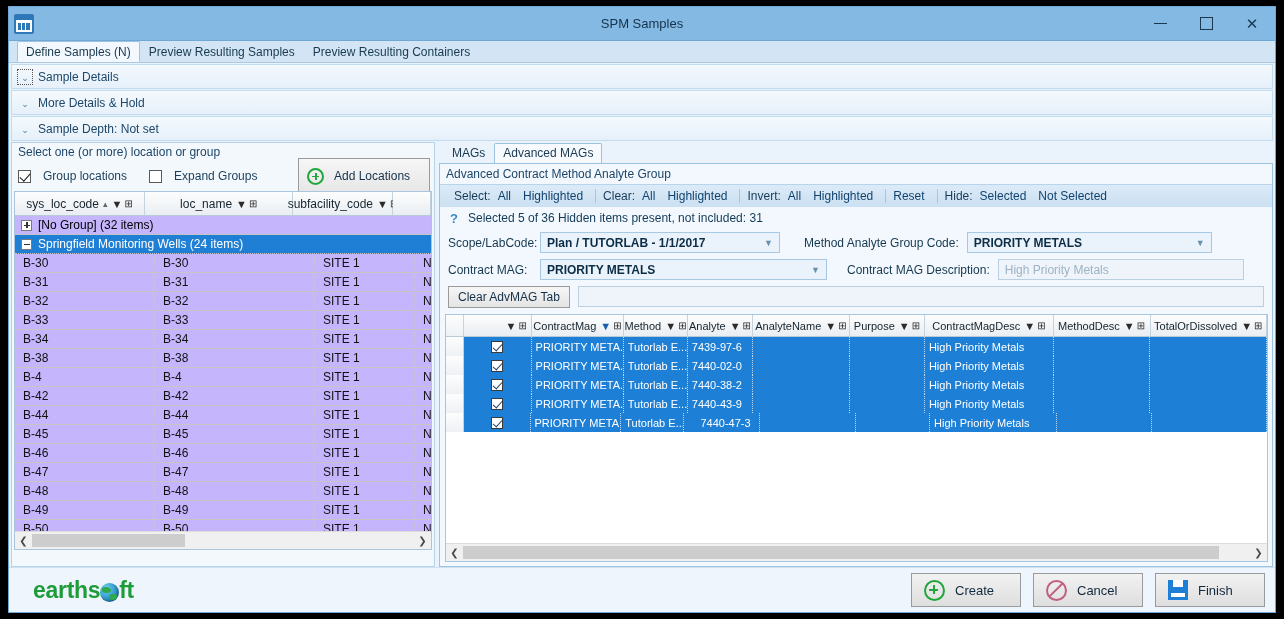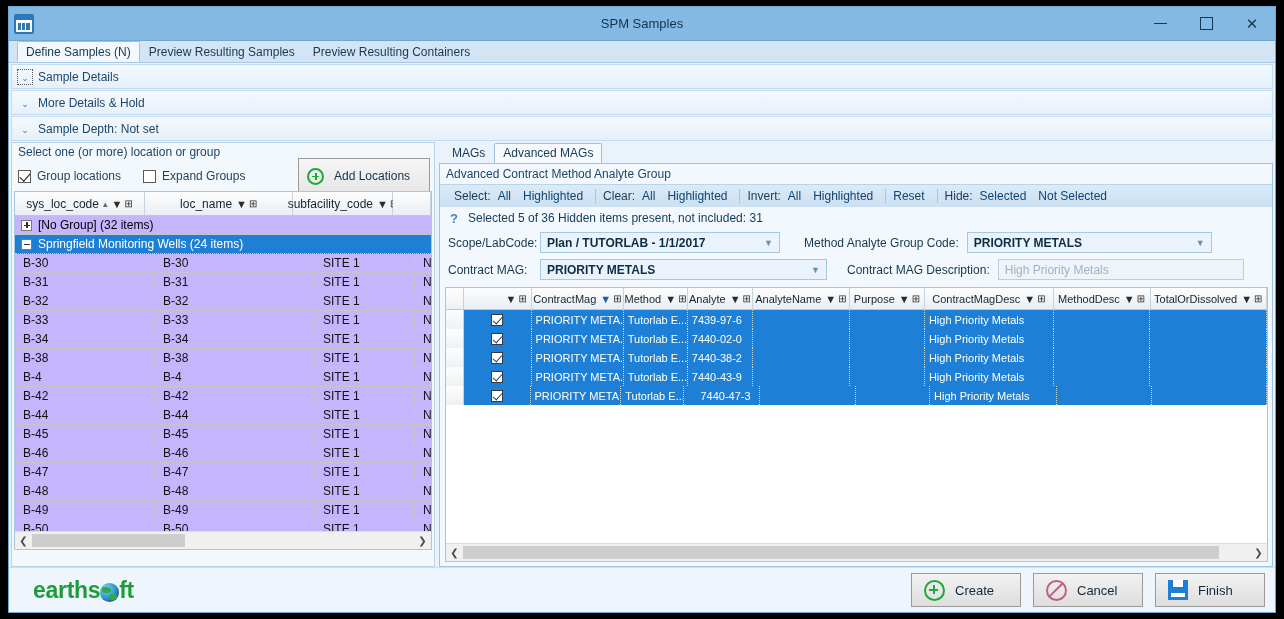--- a/index.html
+++ b/index.html
@@ -146,21 +146,21 @@
     box-sizing:border-box;
     flex: 0 0 auto;
   }
   .cbx.on::after {
     content:"";
     position:absolute; left:3px; top:0px;
     width:5px; height:9px;
     border:solid #1b1b1b; border-width:0 1.7px 1.7px 0;
     transform: rotate(42deg);
   }
-  .opt-lbl { font-size:12px; color:#1b3e5a; margin-left:6px; margin-right:22px; }
+  .opt-lbl { font-size:12px; color:#1b3e5a; margin-left:12px; margin-right:22px; }
   .btn-addloc {
     margin-left:auto;
     height: 36px; width: 132px;
     background: linear-gradient(to bottom,#f6f6f6,#e6e6e6);
     border:1px solid #9a9a9a;
     display:flex;align-items:center; gap:10px;
     font-size:12px; color:#14304a;
     box-sizing:border-box;
     padding-left: 8px;
   }
@@ -591,20 +591,26 @@
           <div class="fsel" style="width:287px;">
             <span>PRIORITY METALS</span>
             <span class="arw">▼</span>
           </div>
           <span class="flab" style="margin-left:20px;">Contract MAG Description:</span>
           <div class="ftext" style="width:246px;margin-left:8px;">
             <span>High Priority Metals</span>
           </div>
         </div>
 
+        <div class="formrow">
+          <div class="fbtn">
+            <span>Clear AdvMAG Tab</span>
+          </div>
+          <div class="fblank" style="flex:1 1 auto;margin-left:8px;margin-right:8px;"></div>
+        </div>
 
         <div class="rgrid">
           <div class="rgh">
             <div class="rowhdr"></div>
             <div class="rghc" style="width:72px;justify-content:flex-end;padding-right:4px;">
               <span class="fil-ic">▼</span>
               <span class="pin-ic">⊞</span>
             </div>
             <div class="rghc" style="width:98px;">
               <span>ContractMag</span>

